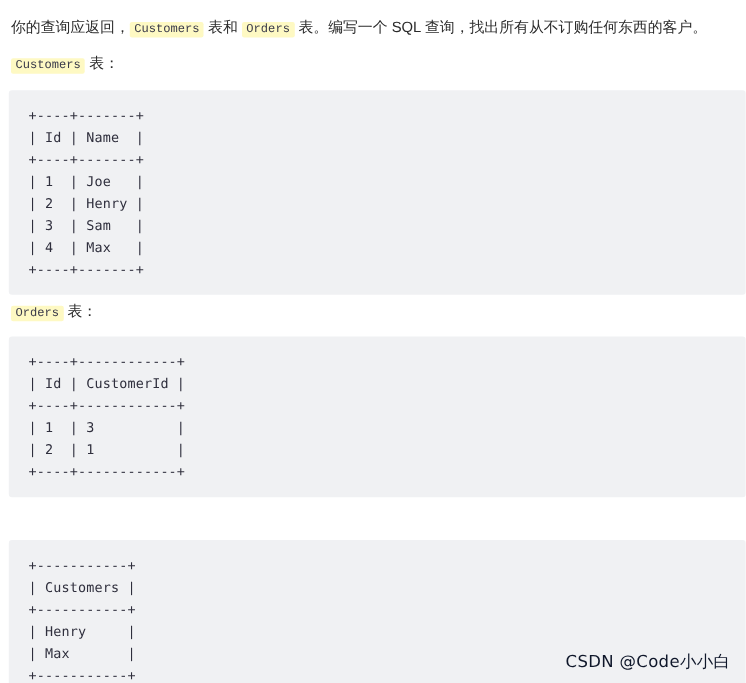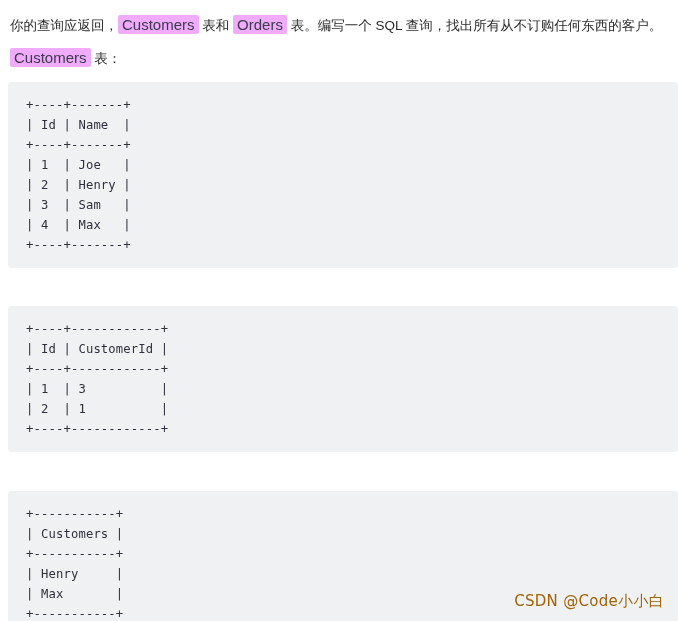--- a/index.html
+++ b/index.html
@@ -49,23 +49,23 @@
     left: 0;
   }
   .para-example {
     position: absolute;
     top: 457px;
     left: 0;
   }
 
   
   code.inline {
-    font-family: Liberation Sans, sans-serif;
-    font-size: 15px;
-    background: #f0abfc;
+    font-family: Liberation Mono, monospace;
+    font-size: 11px;
+    background: #fef9c3;
     border-radius: 2px;
     padding: 1px 4px;
     color: #3b3b4a;
     white-space: pre;
   }
 
   
   .codeblock {
     position: absolute;
     left: 8px;
@@ -89,21 +89,21 @@
   #codeblock-customers { top: 82px; }
   #codeblock-orders    { top: 306px; }
   #codeblock-result    { top: 491px; }
 
   
   .watermark {
     position: absolute;
     right: 14px;
     bottom: 10px;
     font-size: 15px;
-    color: #a16207;
+    color: #0f172a;
     font-family: "DejaVu Sans", sans-serif;
     letter-spacing: 0.3px;
     white-space: nowrap;
     user-select: none;
   }
 </style>
 </head>
 <body>
 
 <div class="page">
@@ -116,20 +116,21 @@
     <pre>+----+-------+
 | Id | Name  |
 +----+-------+
 | 1  | Joe   |
 | 2  | Henry |
 | 3  | Sam   |
 | 4  | Max   |
 +----+-------+</pre>
   </div>
 
+  <p class="para para-orders"><code class="inline">Orders</code><span> 表：</span></p>
 
   <div class="codeblock" id="codeblock-orders">
     <pre>+----+------------+
 | Id | CustomerId |
 +----+------------+
 | 1  | 3          |
 | 2  | 1          |
 +----+------------+</pre>
   </div>
 

